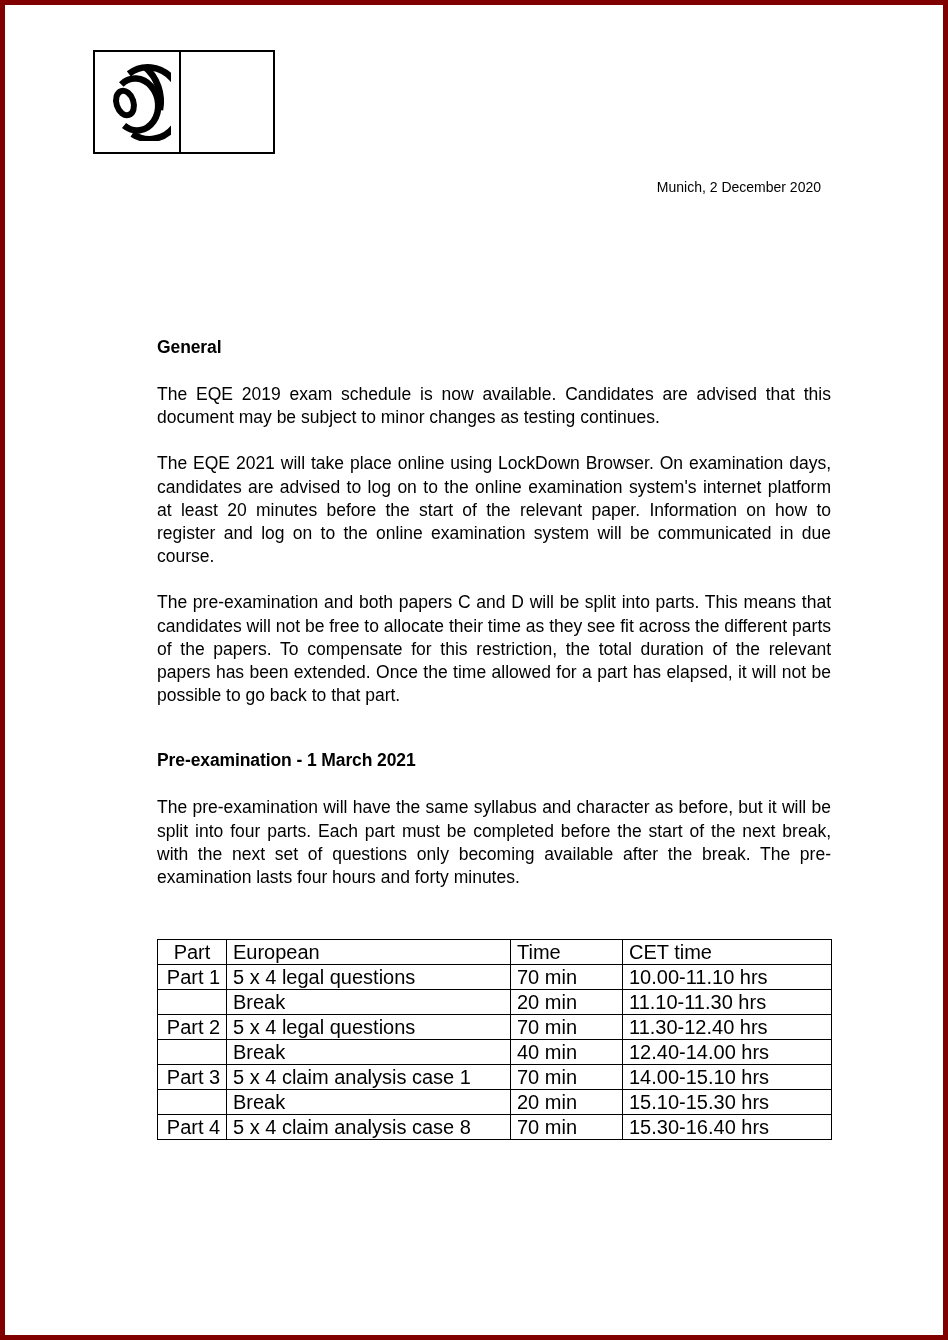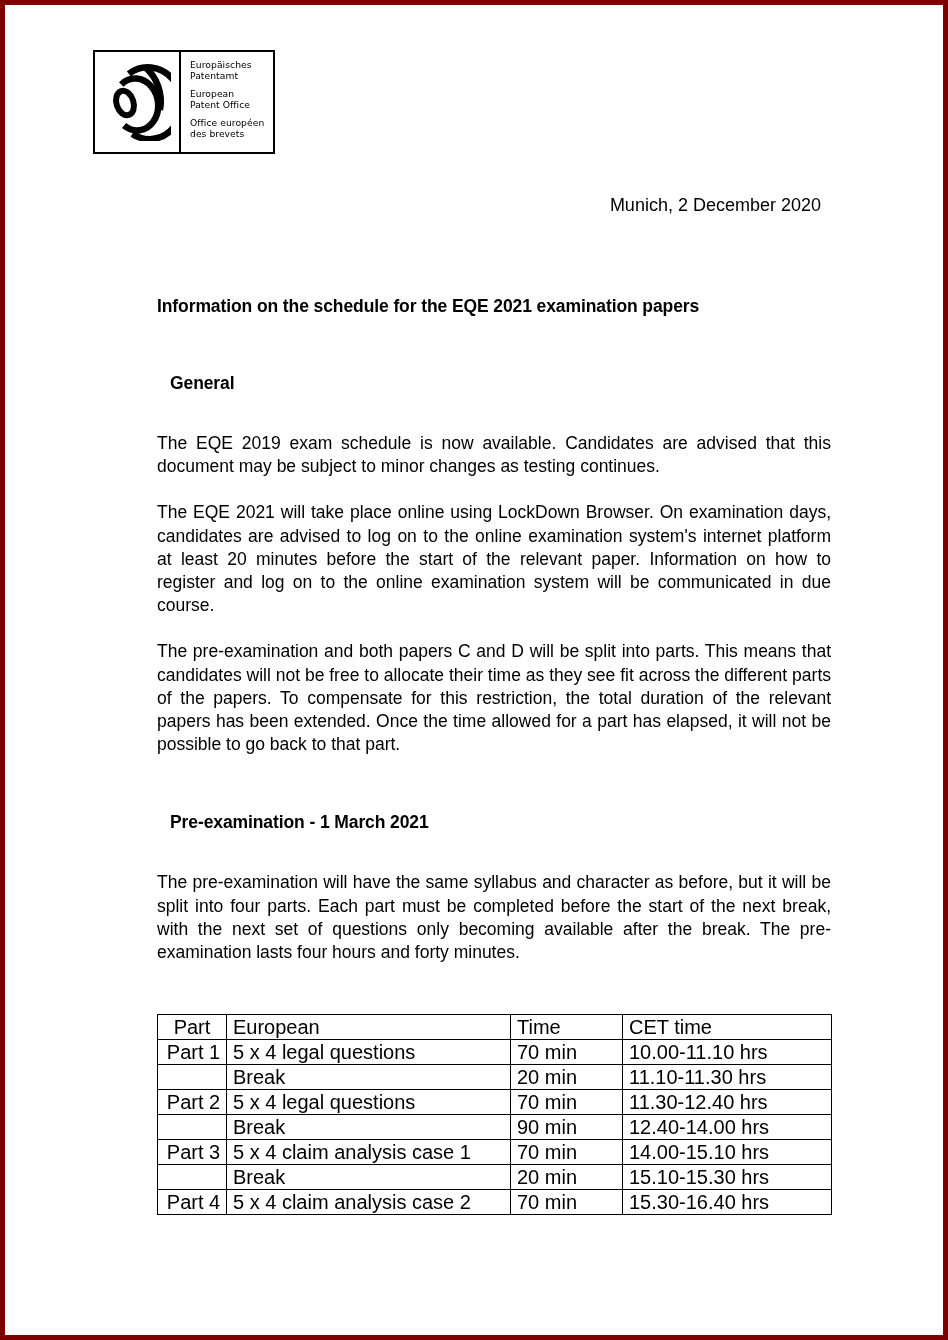--- a/index.html
+++ b/index.html
@@ -66,22 +66,22 @@
     letter-spacing: 0.05px;
   }
   .logo-text .lt-group { margin-bottom: 6px; }
   .logo-text .lt-group:last-child { margin-bottom: 0; }
   .logo-text .lt-line { display: block; white-space: nowrap; }
 
   
   .dateline {
     position: absolute;
     right: 122px;
-    top: 189px;
-    font-size: 18px;
+    top: 171px;
+    font-size: 14px;
     line-height: 22px;
     white-space: nowrap;
   }
 
   
   .content {
     position: absolute;
     left: 152px;
     top: 290px;
     width: 674px;
@@ -92,21 +92,21 @@
     font-weight: bold;
     line-height: 23px;
     margin: 0;
     letter-spacing: -0.1px;
   }
 
   h2.section-head {
     font-size: 17.5px;
     font-weight: bold;
     line-height: 23px;
-    margin: 13px;
+    margin: 0;
     letter-spacing: -0.1px;
   }
 
   p.para {
     font-size: 17.5px;
     line-height: 23.2px;
     margin: 0;
     text-align: justify;
   }
 
@@ -157,41 +157,26 @@
             <ellipse cx="22" cy="40" rx="8.5" ry="12.5" stroke-width="6" transform="rotate(-18 22 40)"></ellipse>
 
             <path d="M 21 20 A 22 26 0 1 1 18 61" stroke-width="6.5" transform="rotate(-8 30 40)"></path>
 
             <path d="M 30 10 A 33 36 0 1 1 25 70" stroke-width="6.5" transform="rotate(-8 34 40)"></path>
 
             <path d="M 42 4 A 44 45 0 0 1 57 47" stroke-width="6.5"></path>
           </g>
         </svg>
       </div>
-      <div class="logo-text">
-        <div class="lt-group">
-          <span class="lt-line">Europäisches</span>
-          <span class="lt-line">Patentamt</span>
-        </div>
-        <div class="lt-group">
-          <span class="lt-line">European</span>
-          <span class="lt-line">Patent Office</span>
-        </div>
-        <div class="lt-group">
-          <span class="lt-line">Office européen</span>
-          <span class="lt-line">des brevets</span>
-        </div>
-      </div>
     </div>
 
     <div class="dateline">Munich, 2 December 2020</div>
 
     <div class="content">
 
-      <h1 class="doc-title">Information on the schedule for the EQE 2021 examination papers</h1>
 
       <div class="sp-title-to-general"></div>
 
       <h2 class="section-head">General</h2>
       <div class="sp-head-to-para"></div>
       <p class="para">The EQE 2019 exam schedule is now available. Candidates are advised that this document may be subject to minor changes as testing continues.</p>
       <div class="sp-para"></div>
       <p class="para">The EQE 2021 will take place online using LockDown Browser. On examination days, candidates are advised to log on to the online examination system's internet platform at least 20 minutes before the start of the relevant paper. Information on how to register and log on to the online examination system will be communicated in due course.</p>
       <div class="sp-para"></div>
       <p class="para">The pre-examination and both papers C and D will be split into parts. This means that candidates will not be free to allocate their time as they see fit across the different parts of the papers. To compensate for this restriction, the total duration of the relevant papers has been extended. Once the time allowed for a part has elapsed, it will not be possible to go back to that part.</p>
@@ -235,38 +220,38 @@
           </tr>
           <tr>
             <td class="part-cell">Part 2</td>
             <td>5 x 4 legal questions</td>
             <td>70 min</td>
             <td>11.30-12.40 hrs</td>
           </tr>
           <tr>
             <td class="part-cell"></td>
             <td>Break</td>
-            <td>90 min</td>
+            <td>40 min</td>
             <td>12.40-14.00 hrs</td>
           </tr>
           <tr>
             <td class="part-cell">Part 3</td>
             <td>5 x 4 claim analysis case 1</td>
             <td>70 min</td>
             <td>14.00-15.10 hrs</td>
           </tr>
           <tr>
             <td class="part-cell"></td>
             <td>Break</td>
             <td>20 min</td>
             <td>15.10-15.30 hrs</td>
           </tr>
           <tr>
             <td class="part-cell">Part 4</td>
-            <td>5 x 4 claim analysis case 2</td>
+            <td>5 x 4 claim analysis case 8</td>
             <td>70 min</td>
             <td>15.30-16.40 hrs</td>
           </tr>
         </tbody>
       </table>
 
     </div>
   </div>
 </div>
 

